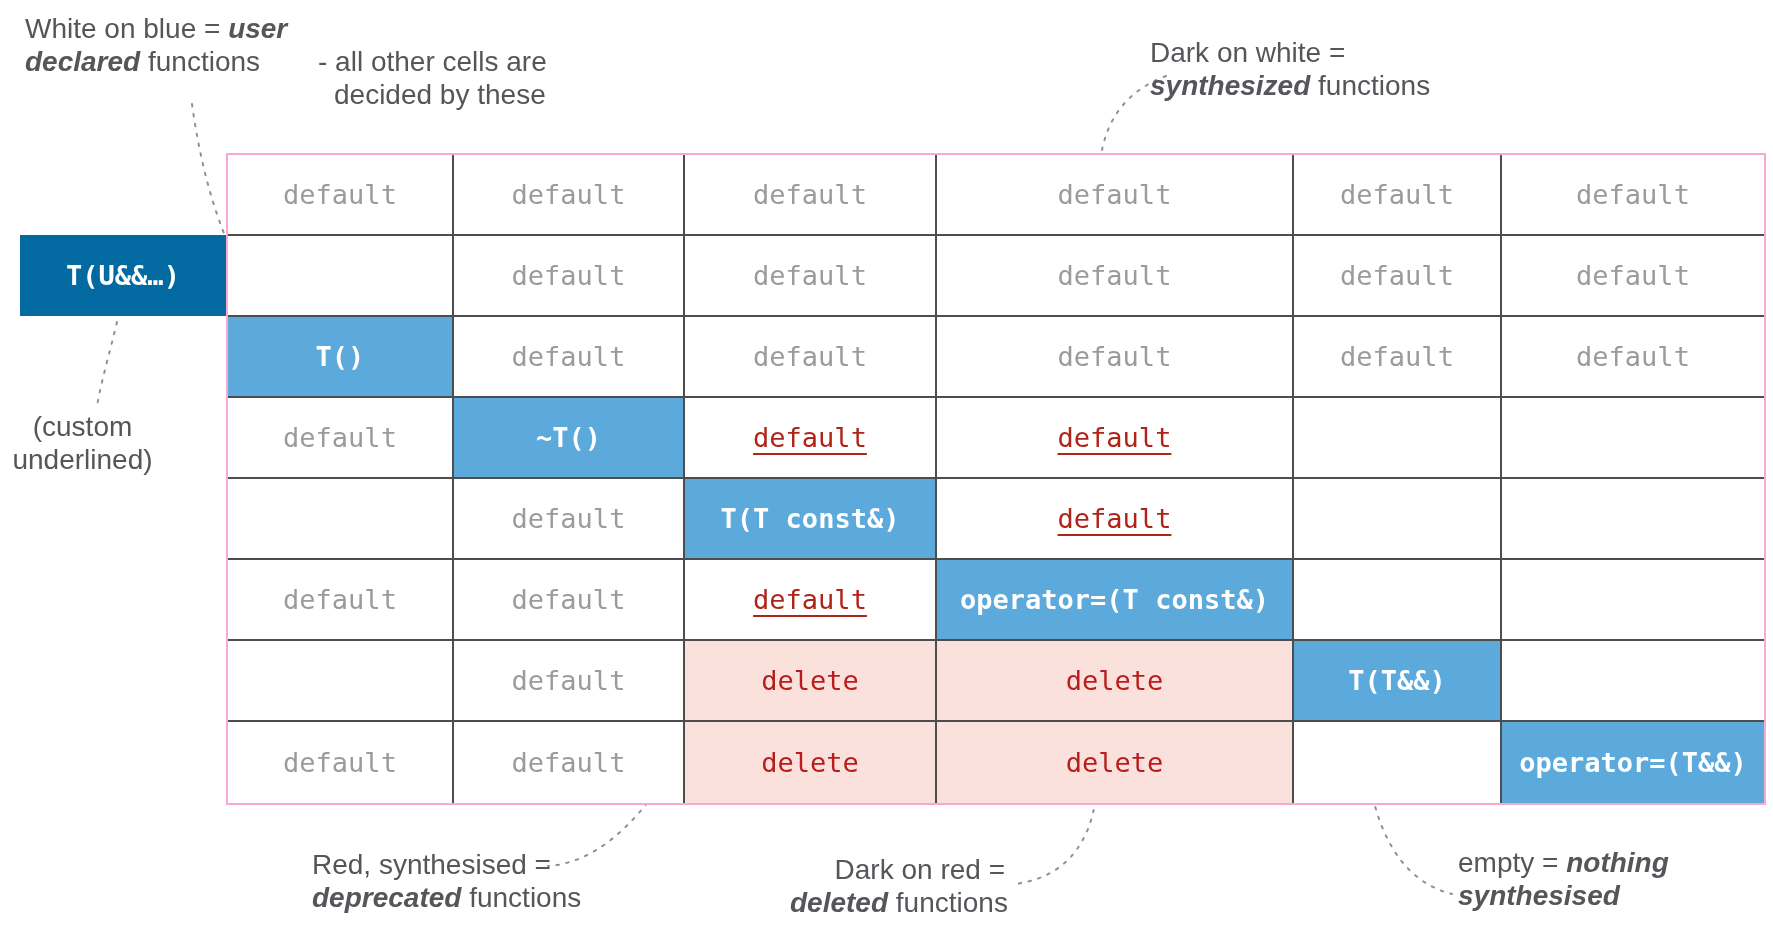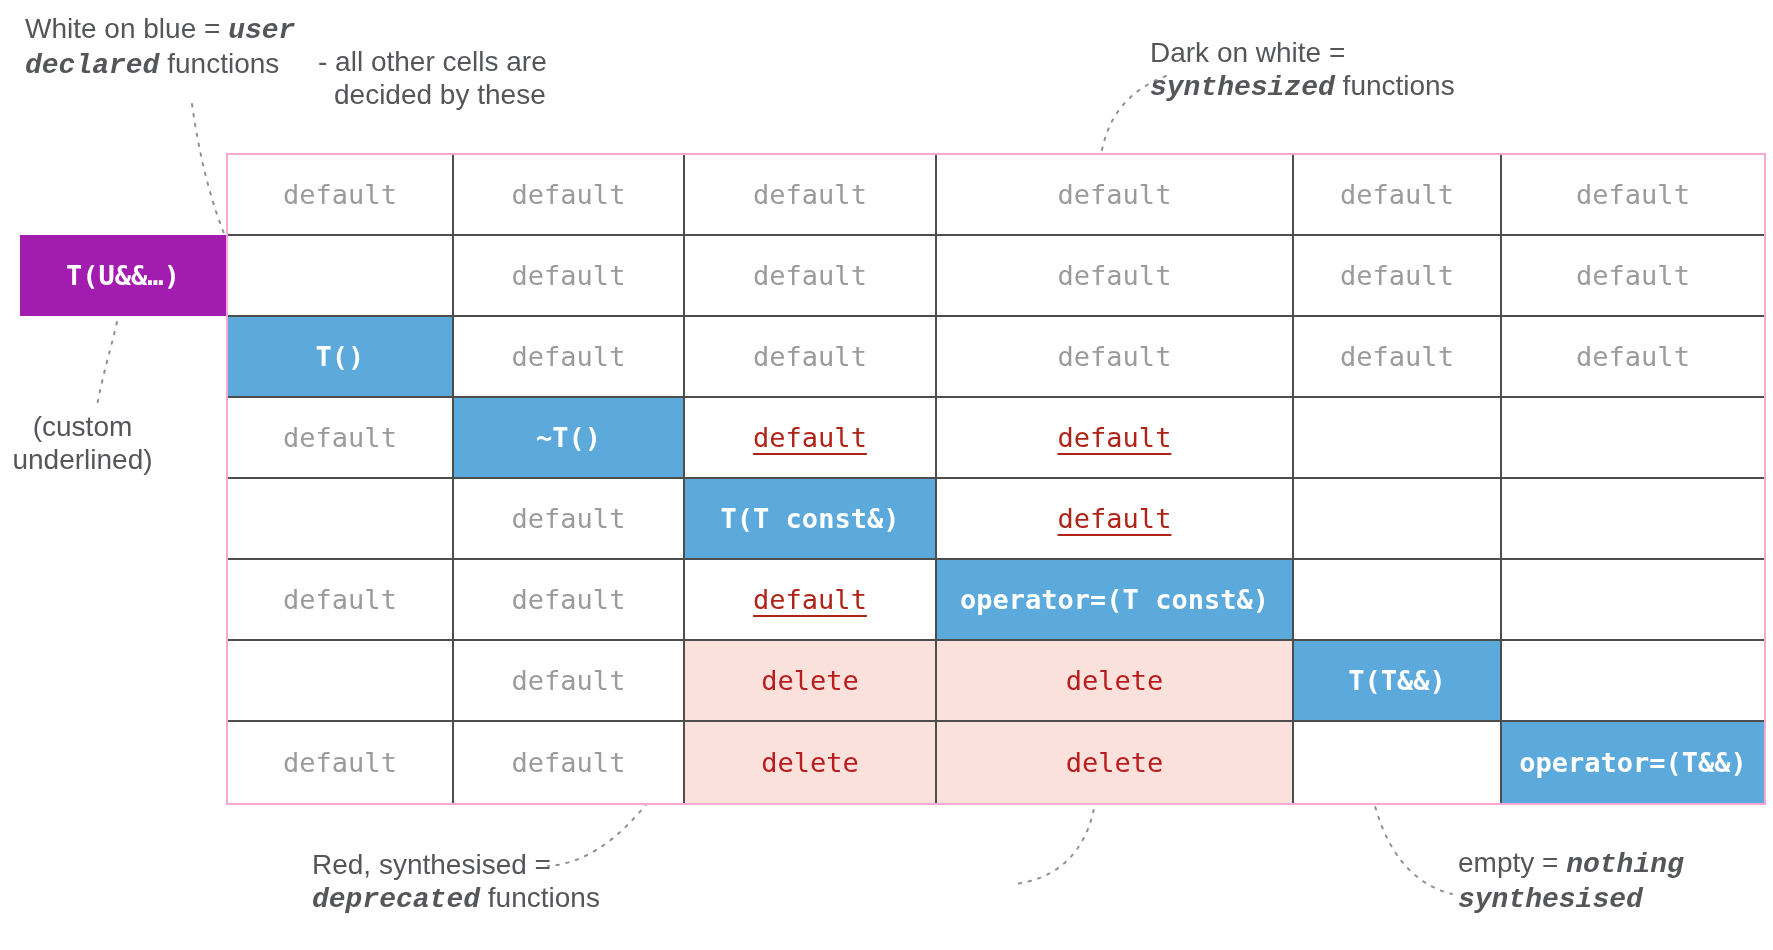--- a/index.html
+++ b/index.html
@@ -29,31 +29,31 @@
   .cell:nth-child(6n){border-right:none;}
   .cell:nth-last-child(-n+6){border-bottom:none;}
   .cell.synthesized{color:#9b9b9b;}
   .cell.declared{background:#5ca9dc;color:#ffffff;font-weight:bold;}
   .cell.deprecated{color:#b02418;text-decoration:underline;text-underline-offset:6px;text-decoration-thickness:2px;}
   .cell.deleted{background:#fae1dc;color:#b91c1c;}
   .cell.empty{background:#ffffff;}
   
   .floating-cell{
     position:absolute;left:20px;top:235px;width:206px;height:81px;
-    background:#a21caf;color:#fff;
+    background:#0369a1;color:#fff;
     display:flex;align-items:center;justify-content:center;
     font-family:"DejaVu Sans Mono",monospace;font-size:27px;font-weight:bold;
     white-space:nowrap;
   }
   
   .ann{
     position:absolute;color:#55565a;font-size:28px;line-height:33px;
     white-space:nowrap;
   }
-  .ann .em{font-weight:bold;font-style:italic;font-family:Liberation Mono, monospace;}
+  .ann .em{font-weight:bold;font-style:italic;}
   .ann-center{text-align:center;}
   .ann-right{text-align:right;}
   
   .overlay{position:absolute;left:0;top:0;pointer-events:none;}
   .overlay path{fill:none;stroke:#8f9093;stroke-width:2;stroke-dasharray:2.5 7.5;stroke-linecap:round;}
 </style>
 </head>
 <body>
 
 <div class="canvas">
@@ -140,19 +140,23 @@
       <div class="cell deleted">delete</div>
       <div class="cell empty"></div>
       <div class="cell declared">operator=(T&amp;&amp;)</div>
     </div>
 
   <div class="ann" style="left:312px;top:848px">
     <div class="ann-line">Red, synthesised =</div>
     <div class="ann-line"><span class="em">deprecated</span><span> functions</span></div>
   </div>
 
+  <div class="ann ann-right" style="left:790px;top:853px;width:215px">
+    <div class="ann-line">Dark on red =</div>
+    <div class="ann-line"><span class="em">deleted</span><span> functions</span></div>
+  </div>
 
   <div class="ann" style="left:1458px;top:846px">
     <div class="ann-line"><span>empty = </span><span class="em">nothing</span></div>
     <div class="ann-line"><span class="em">synthesised</span></div>
   </div>
 
 </div>
 
 </body></html>

